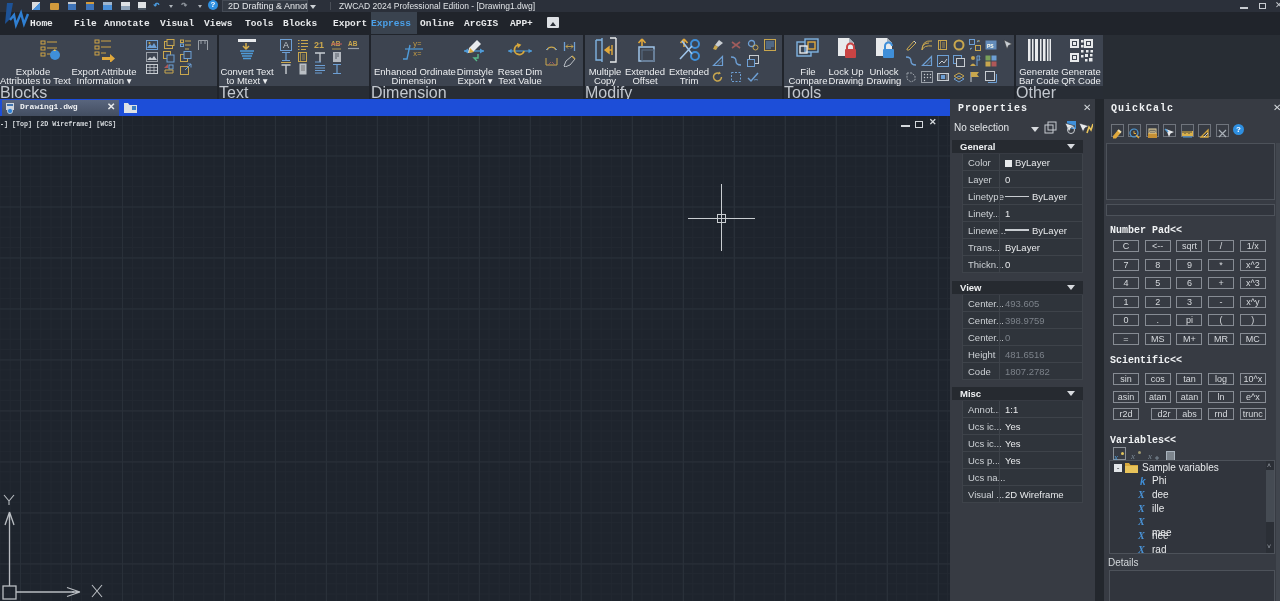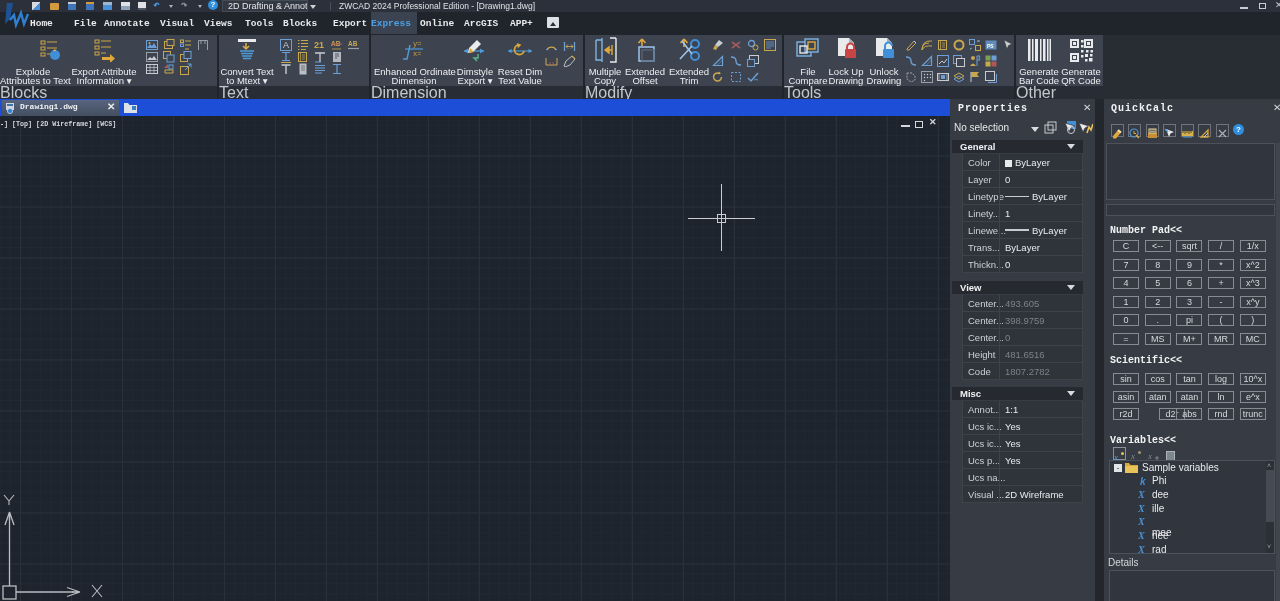--- a/index.html
+++ b/index.html
@@ -670,21 +670,21 @@
  <div class="qbtn" style="left:40.7px;top:274.0px">cos</div>
  <div class="qbtn" style="left:72.4px;top:274.0px">tan</div>
  <div class="qbtn" style="left:104.1px;top:274.0px">log</div>
  <div class="qbtn" style="left:135.8px;top:274.0px">10^x</div>
  <div class="qbtn" style="left:9.0px;top:291.5px">asin</div>
  <div class="qbtn" style="left:40.7px;top:291.5px">atan</div>
  <div class="qbtn" style="left:72.4px;top:291.5px">atan</div>
  <div class="qbtn" style="left:104.1px;top:291.5px">ln</div>
  <div class="qbtn" style="left:135.8px;top:291.5px">e^x</div>
  <div class="qbtn" style="left:9.0px;top:309.0px">r2d</div>
- <div class="qbtn" style="left:55px;top:309.0px">d2r</div>
+ <div class="qbtn" style="left:47px;top:309.0px">d2r</div>
  <div class="qbtn" style="left:72.4px;top:309.0px">abs</div>
  <div class="qbtn" style="left:104.1px;top:309.0px">rnd</div>
  <div class="qbtn" style="left:135.8px;top:309.0px">trunc</div>
  <div class="qlbl" style="left:6px;top:256px">Scientific&lt;&lt;</div>
  <div class="qlbl" style="left:6px;top:336px">Variables&lt;&lt;</div>
  <div class="abs" style="left:9px;top:348px;width:13px;height:13px;border:1px solid #8a9097"><svg width="11" height="11" viewBox="0 0 11 11">
           <text x="0" y="9" font-size="9" font-style="italic" fill="#4f9bd8" font-family="Liberation Serif, serif">x</text>
           <circle cx="8.5" cy="2.5" r="1.5" fill="#e0c35a"></circle>
         </svg></div>
  <div class="abs" style="left:27px;top:349px"><svg width="12" height="12" viewBox="0 0 12 12">

